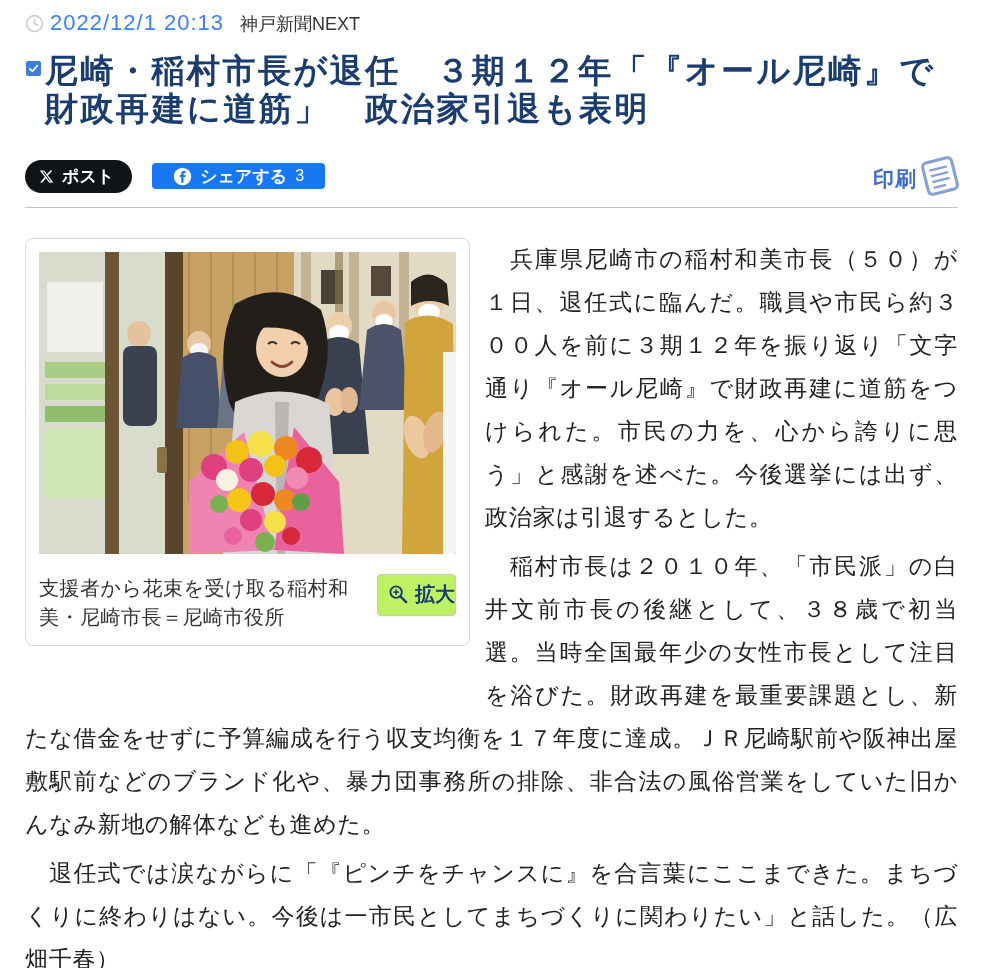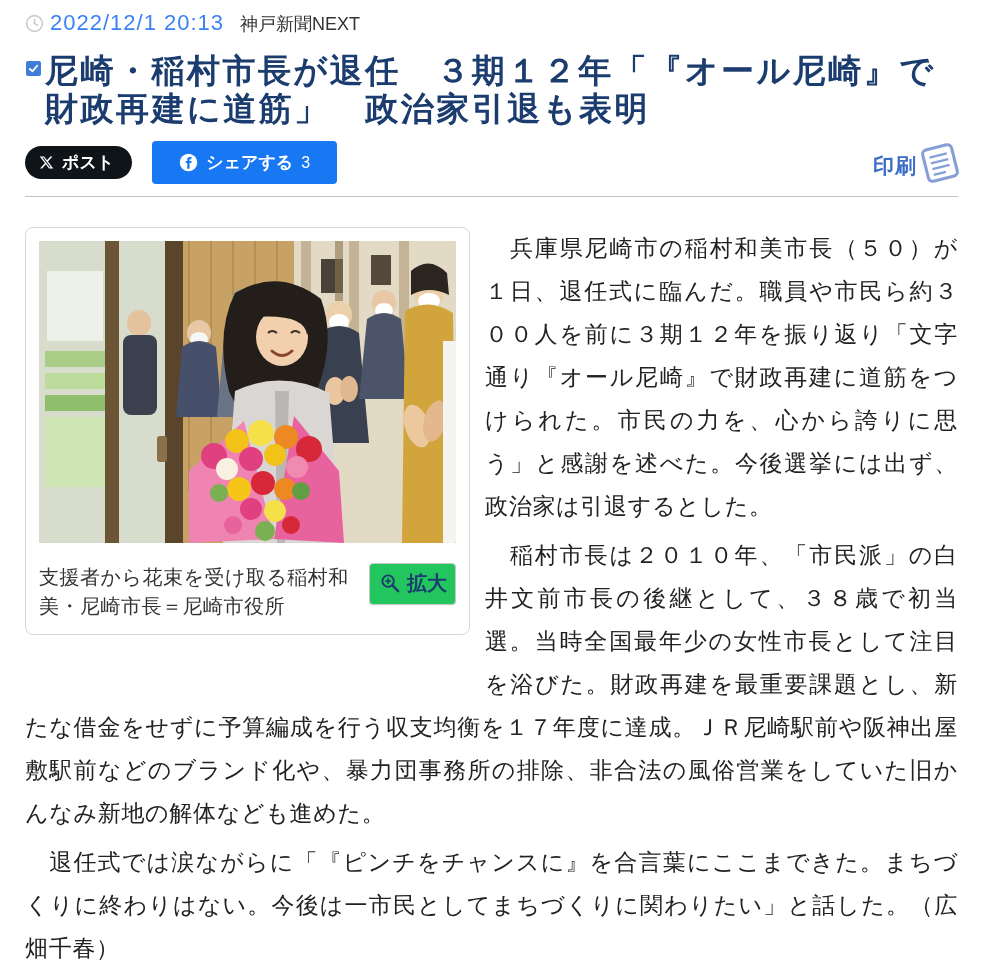--- a/index.html
+++ b/index.html
@@ -11,21 +11,21 @@
   }
   .page { padding:8px 25px 0 25px; }
 
   
   .meta-row { display:flex; align-items:center; padding:2px 0 6px 0; color:#333; }
   .clock-icon { width:19px; height:19px; margin-right:6px; flex:0 0 auto; }
   .timestamp { font-size:22px; letter-spacing:1px; color:#3b82f6; }
   .source { font-size:18px; margin-left:16px; color:#333; position:relative; top:1px; }
 
   
-  .headline-wrap { position:relative; padding-left:20px; margin:10px 0 14px 0; max-width:920px; }
+  .headline-wrap { position:relative; padding-left:20px; margin:10px 0 30px 0; max-width:920px; }
   .check-icon {
     position:absolute; left:1px; top:9px; width:15px; height:15px;
     background:#3f7ed8; border-radius:2px; color:#fff;
     display:flex; align-items:center; justify-content:center;
   }
   .check-icon svg { width:11px; height:11px; }
   .headline {
     color:#1b3c6e; font-size:33px; font-weight:bold;
     line-height:1.14; letter-spacing:2.5px; max-width:902px;
     text-align:justify; text-align:left;
@@ -37,21 +37,21 @@
     display:inline-flex; align-items:center; gap:8px;
     background:#0f1419; color:#fff; border:none; cursor:pointer;
     height:33px; padding:0 18px 0 14px; border-radius:17px; font-size:17px;
     font-family:inherit;
     font-weight:bold;
   }
   .x-btn svg { width:15px; height:15px; }
   .fb-btn {
     display:inline-flex; align-items:center; gap:8px;
     background:#1877f2; color:#fff; border:none; cursor:pointer;
-    height:43px; padding:0 27px; border-radius:4px; font-size:17px;
+    height:26px; padding:0 21px; border-radius:4px; font-size:17px;
     font-family:inherit; margin-left:20px;
   }
   .fb-btn .fb-label { font-weight:bold; }
   .fb-btn .fb-count { font-weight:normal; font-size:16px; }
   .fb-icon { width:19px; height:19px; }
   .print-link {
     margin-left:auto; display:flex; align-items:flex-start; gap:5px;
     color:#3a6cc8; text-decoration:none; cursor:pointer;
   }
   .print-label { font-size:21px; font-weight:bold; letter-spacing:1px; margin-top:8px; }
@@ -73,23 +73,23 @@
     padding:13px;
   }
   .photo { width:417px; height:302px; display:block; border-radius:2px; cursor:pointer; }
   .fig-bottom { display:flex; align-items:flex-start; margin-top:20px; }
   .caption {
     flex:1; font-size:20px; line-height:29px; letter-spacing:0.5px;
     color:#333; text-align:left;
   }
   .zoom-btn {
     flex:0 0 auto; display:inline-flex; align-items:center; gap:6px;
-    border:1px solid #c8c8c8; border-radius:4px; background:#22c55e;
+    border:1px solid #c8c8c8; border-radius:4px; background:#bef264;
     color:#1b3c6e; font-size:20px; font-weight:bold; font-family:inherit;
-    padding:6px 8px 7px 10px; margin-left:10px; cursor:pointer;
+    padding:6px 0 7px 10px; margin-left:10px; cursor:pointer;
     box-shadow:0 1px 1px rgba(0,0,0,.05);
   }
   .zoom-btn svg { width:21px; height:21px; }
 </style>
 </head>
 <body>
 
 <div class="page">
 
   <div class="meta-row">

